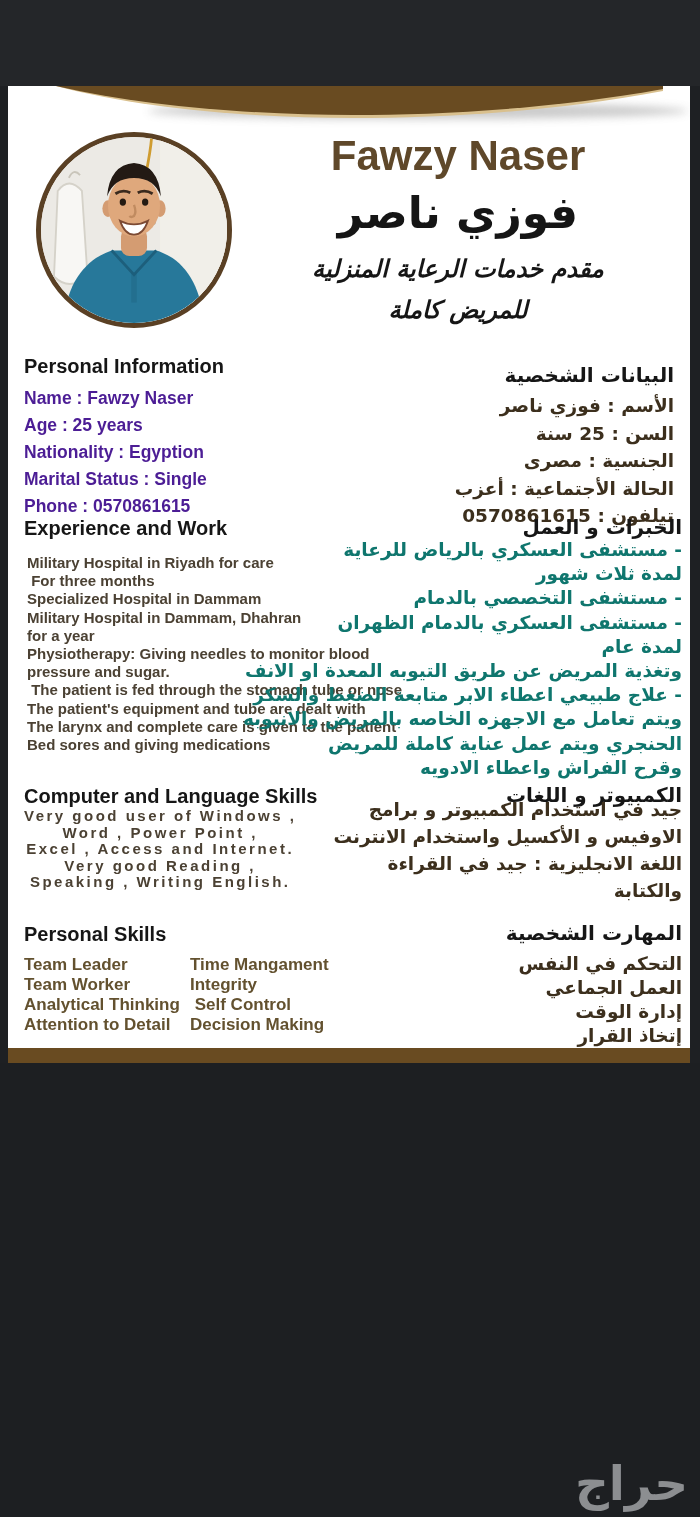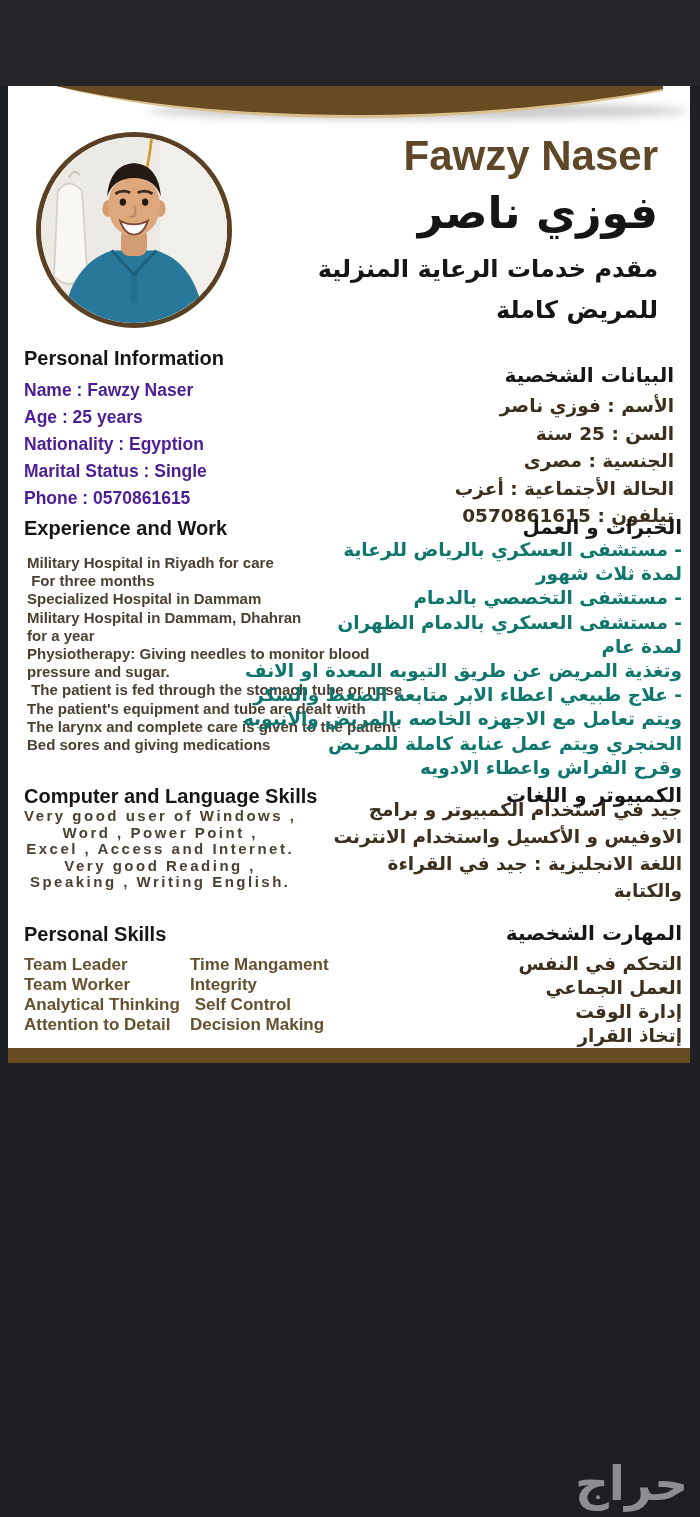--- a/index.html
+++ b/index.html
@@ -17,24 +17,24 @@
   }
   .doc{position:absolute;left:8px;top:86px;width:682px;height:977px;background:#ffffff;}
   .arc-svg{position:absolute;left:0;top:0;width:682px;height:44px;display:block;}
 
   .photo{
     position:absolute;left:28px;top:46px;width:186px;height:186px;
     border:5px solid #5a4024;border-radius:50%;overflow:hidden;background:#eceae5;
   }
   .photo svg{display:block;width:100%;height:100%;}
 
-  .header-block{position:absolute;left:250px;top:44px;width:400px;text-align:right;}
+  .header-block{position:absolute;left:250px;top:44px;width:400px;text-align:center;}
   .name-en{font-size:42px;font-weight:bold;color:#5f482a;line-height:52px;}
   .name-ar{font-family:"DejaVu Sans",sans-serif;font-size:44px;font-weight:bold;color:#151515;line-height:62px;}
-  .subtitle-ar{font-family:"DejaVu Sans",sans-serif;font-size:24px;font-weight:bold;color:#161616;line-height:33px;margin-top:9px;}
+  .subtitle-ar{font-family:"DejaVu Sans",sans-serif;font-size:24px;font-weight:bold;color:#161616;line-height:33px;margin-top:9px;font-style:italic;}
 
   .en-block{position:absolute;left:16px;text-align:left;}
   .ar-block{position:absolute;right:10px;text-align:right;direction:rtl;font-family:"DejaVu Sans",sans-serif;}
 
   .sec-header-en{font-size:20px;font-weight:bold;color:#161616;line-height:24px;}
   .sec-header-ar{font-size:20px;font-weight:bold;color:#161616;line-height:26px;}
 
   .pi-rows-en{margin-top:7px;}
   .pi-rows-en div{font-size:17.5px;font-weight:bold;color:#4c1d95;line-height:27px;white-space:pre;}
   .pi-rows-ar{margin-top:4px;}
@@ -99,21 +99,21 @@
     </svg>
   </div>
 
   <div class="header-block">
     <div class="name-en">Fawzy Naser</div>
     <div class="name-ar" dir="rtl">فوزي ناصر</div>
     <div class="subtitle-ar" dir="rtl">مقدم خدمات الرعاية المنزلية</div>
     <div class="subtitle-ar" dir="rtl" style="margin-top:8px;">للمريض كاملة</div>
   </div>
 
-  <div class="en-block" style="top:260px;">
+  <div class="en-block" style="top:268px;">
     <div class="sec-header-en">Personal Information</div>
     <div class="pi-rows-en">
         <div>Name : Fawzy Naser</div>
         <div>Age : 25 years</div>
         <div>Nationality : Egyption</div>
         <div>Marital Status : Single</div>
         <div>Phone : 0570861615</div>
       </div>
   </div>
   <div class="ar-block" style="top:276px;right:16px;">

